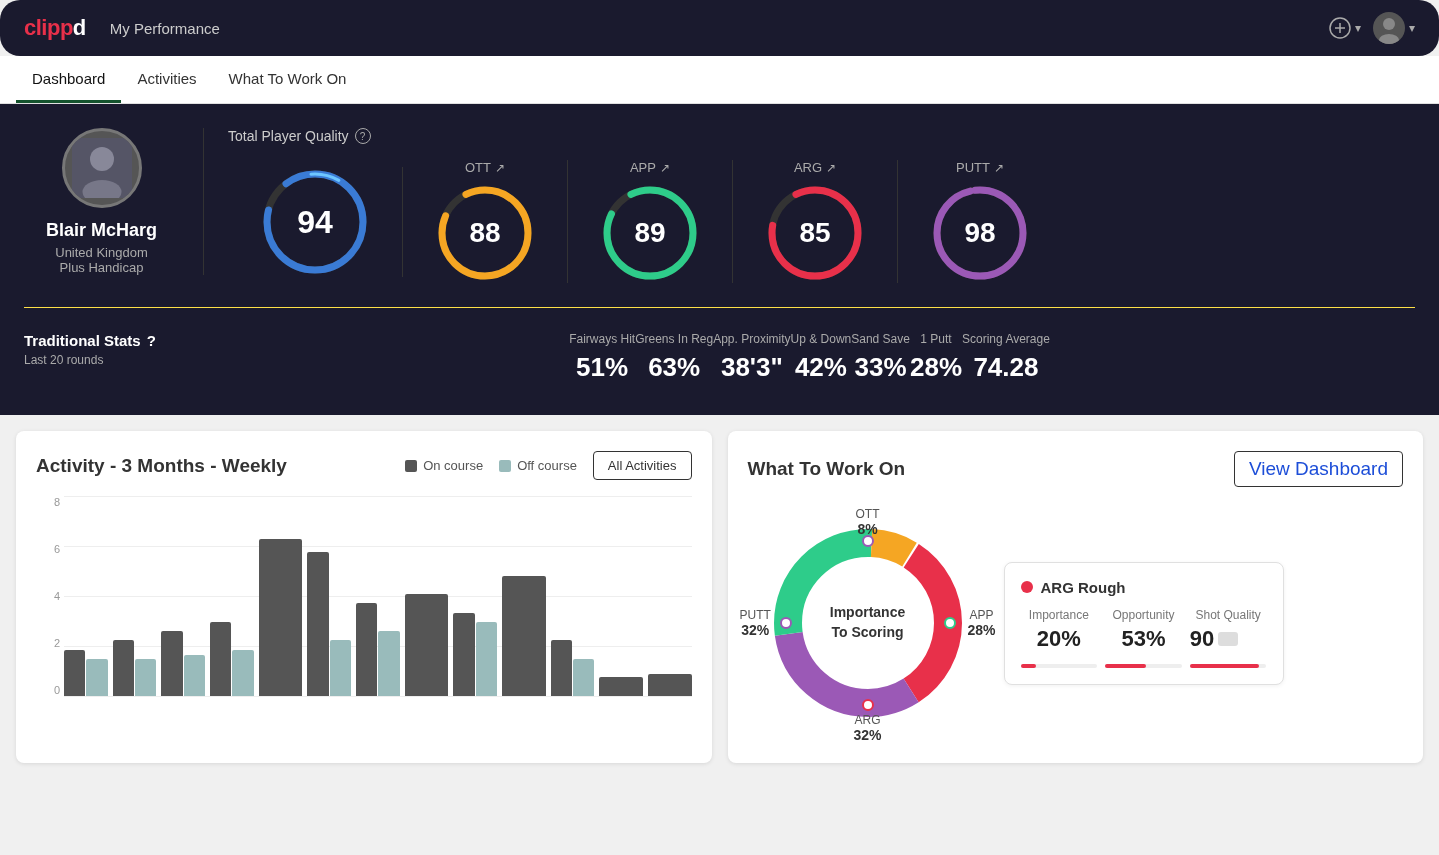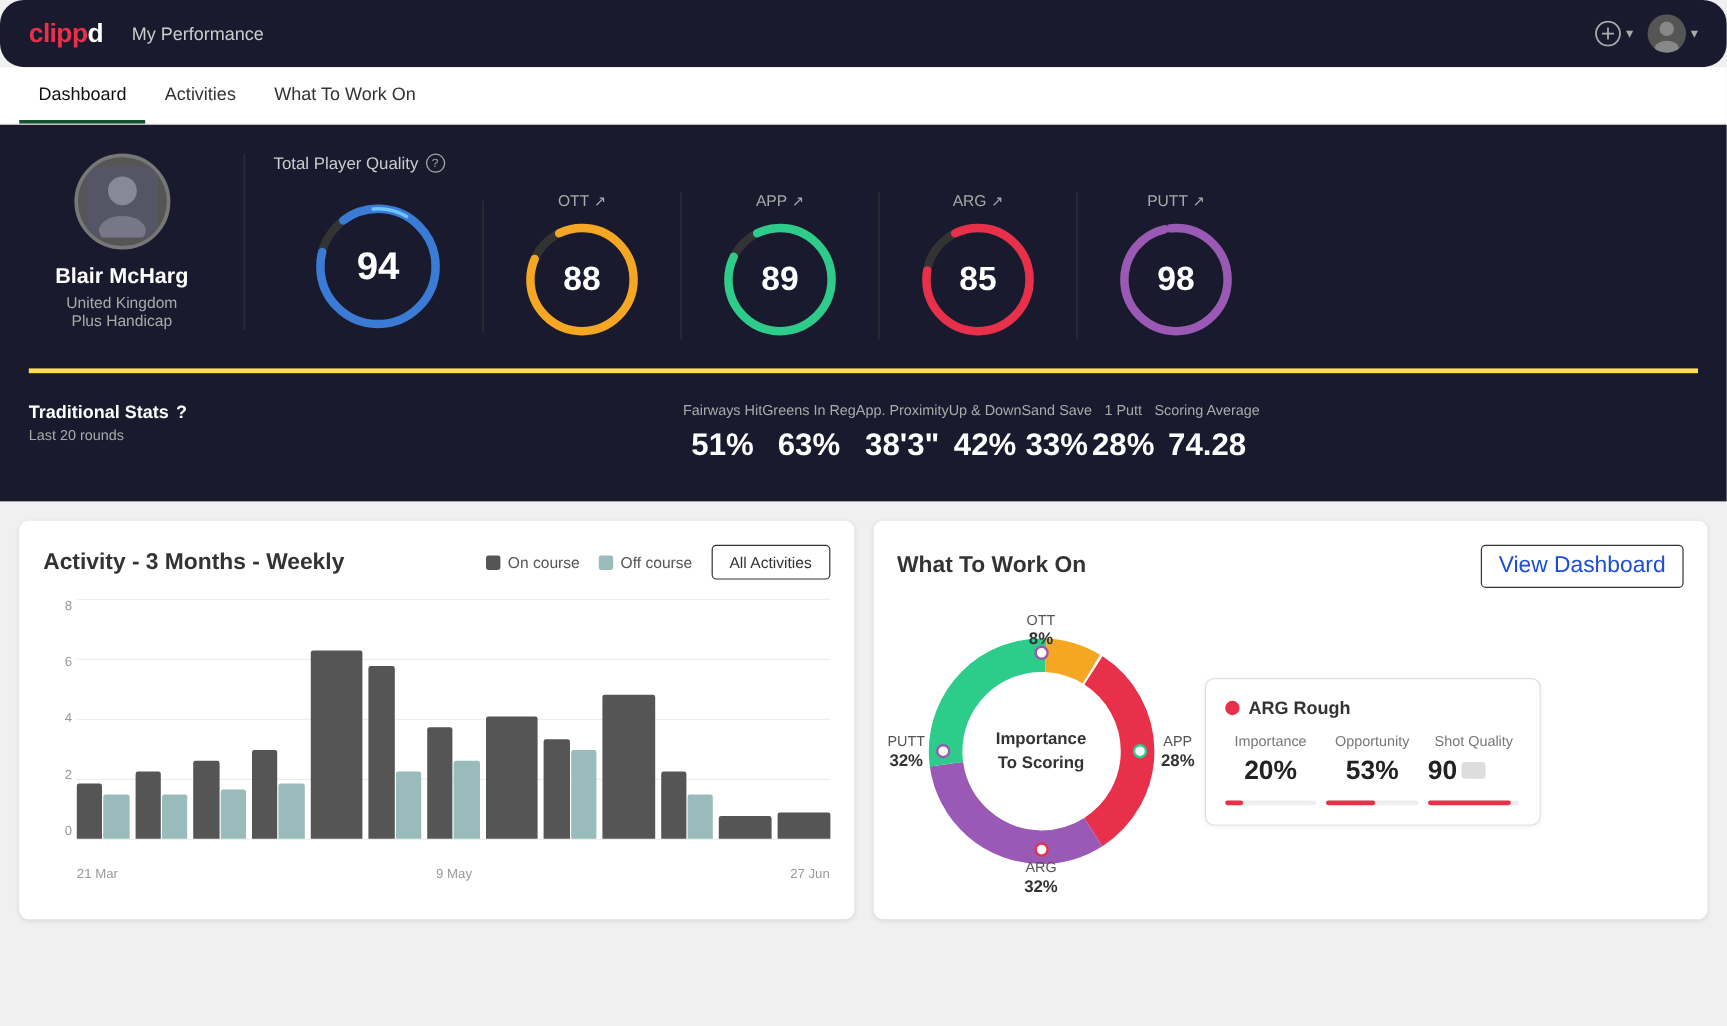--- a/index.html
+++ b/index.html
@@ -37,21 +37,21 @@
     .scores-grid { display: flex; align-items: center; gap: 0; }
     .score-item { display: flex; flex-direction: column; align-items: center; padding: 0 32px; border-right: 1px solid #333; }
     .score-item:last-child { border-right: none; }
     .score-label { font-size: 13px; color: #aaa; margin-bottom: 8px; display: flex; align-items: center; gap: 4px; }
     .score-circle-wrap { position: relative; }
     .score-circle-wrap svg { display: block; }
     .score-number { position: absolute; top: 50%; left: 50%; transform: translate(-50%, -50%); font-size: 28px; font-weight: 700; color: #fff; }
     .score-number.large { font-size: 32px; }
 
     
-    .stats-row { display: flex; align-items: flex-start; padding-top: 24px; margin-top: 24px; border-top: 4px solid #fde047; gap: 0; }
+    .stats-row { display: flex; align-items: flex-start; padding-top: 24px; margin-top: 24px; border-top: 1px solid #fde047; gap: 0; }
     .stats-label-col { min-width: 180px; padding-right: 24px; }
     .stats-title { font-size: 15px; font-weight: 600; color: #fff; display: flex; align-items: center; gap: 6px; }
     .stats-sub { font-size: 12px; color: #aaa; margin-top: 4px; }
     .stats-values { flex: 1; display: flex; justify-content: center; }
     .stat-item { text-align: center; }
     .stat-name { font-size: 12px; color: #aaa; margin-bottom: 6px; }
     .stat-value { font-size: 26px; font-weight: 600; color: #fff; }
 
     
     .bottom { display: flex; gap: 16px; padding: 16px; background: #f0f0f0; }
@@ -328,25 +328,20 @@
             <div style="flex: 1 1 0%; height: 37px; background: rgb(153, 187, 187); border-radius: 2px 2px 0px 0px;"></div>
           </div>
           <div style="display: flex; align-items: flex-end; gap: 1px; flex: 1 1 0%; height: 100%;">
             <div style="flex: 1 1 0%; height: 19px; background: rgb(85, 85, 85); border-radius: 2px 2px 0px 0px;"></div>
           </div>
           <div style="display: flex; align-items: flex-end; gap: 1px; flex: 1 1 0%; height: 100%;">
             <div style="flex: 1 1 0%; height: 22px; background: rgb(85, 85, 85); border-radius: 2px 2px 0px 0px;"></div>
           </div>
         </div>
     </div>
-    <div style="display:flex;justify-content:space-between;padding-left:28px;font-size:11px;color:#999;margin-top:4px;">
-      <span>21 Mar</span>
-      <span>9 May</span>
-      <span>27 Jun</span>
-    </div>
   </div>
 
   <div class="panel">
     <div class="panel-header">
       <div class="panel-title">What To Work On</div>
       <button class="view-dashboard-btn">View Dashboard</button>
     </div>
     <div class="donut-section">
 
       <div style="position:relative;width:240px;height:240px;flex-shrink:0;">

